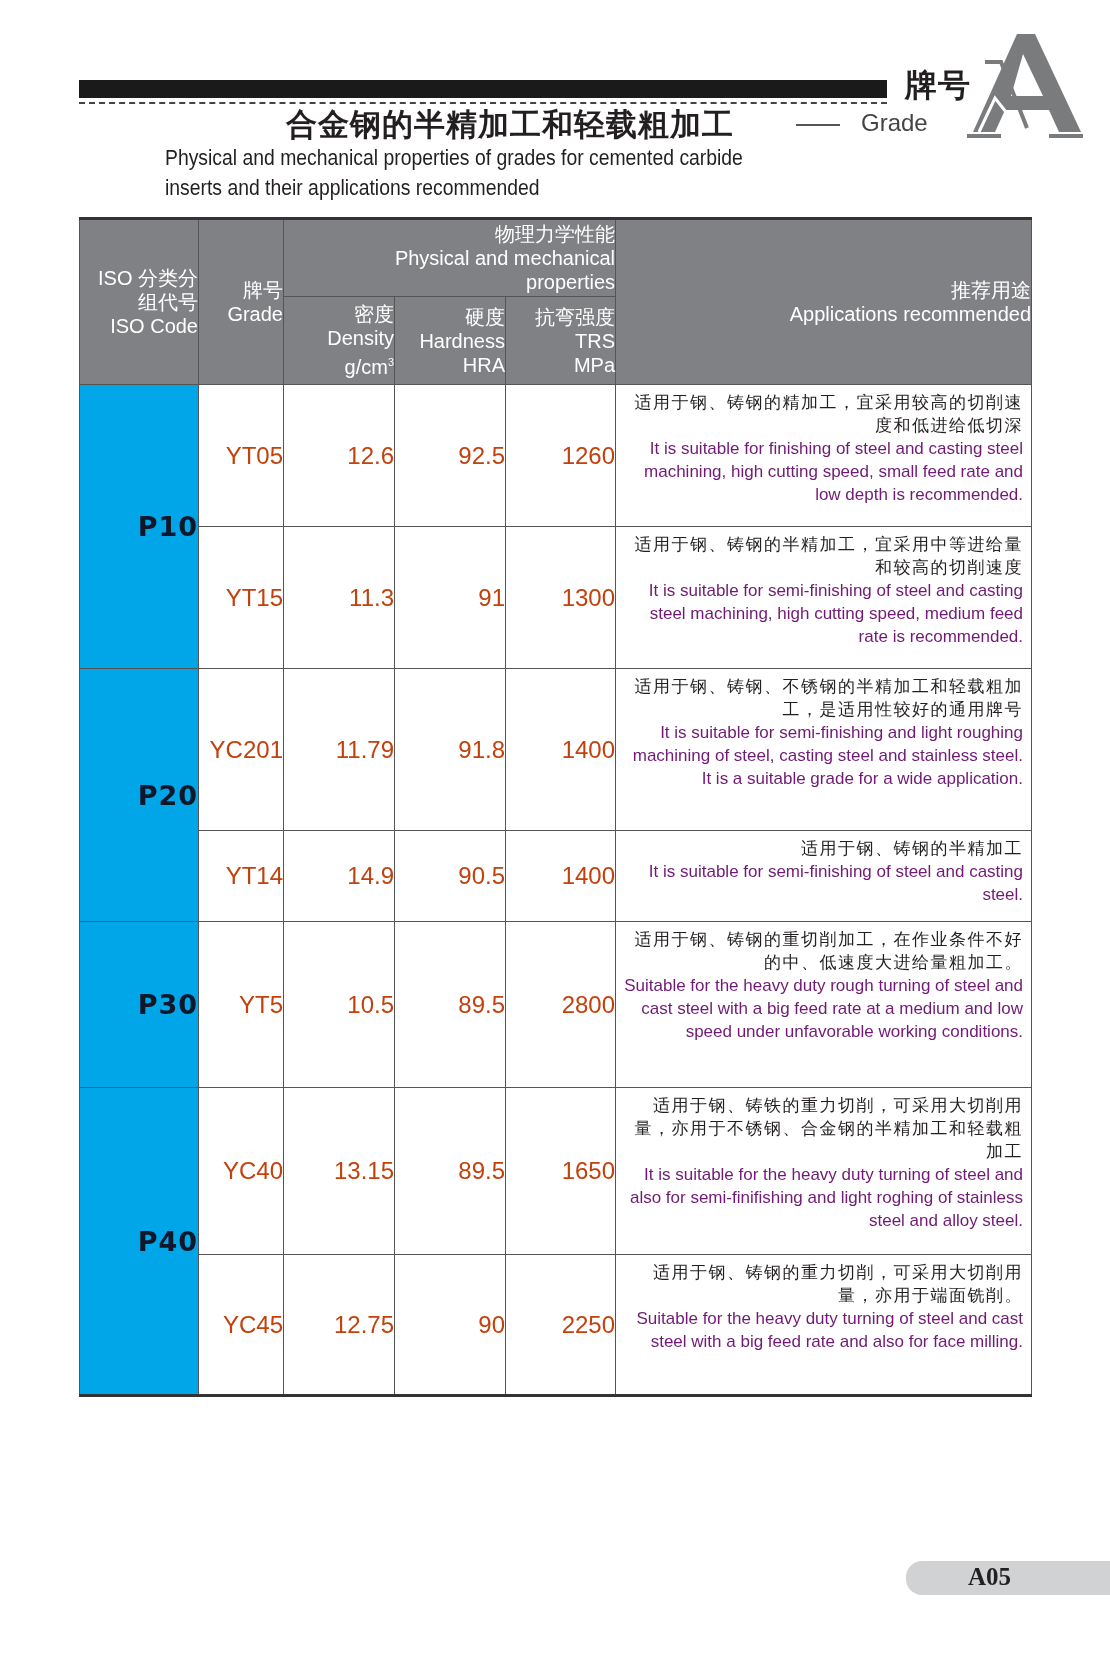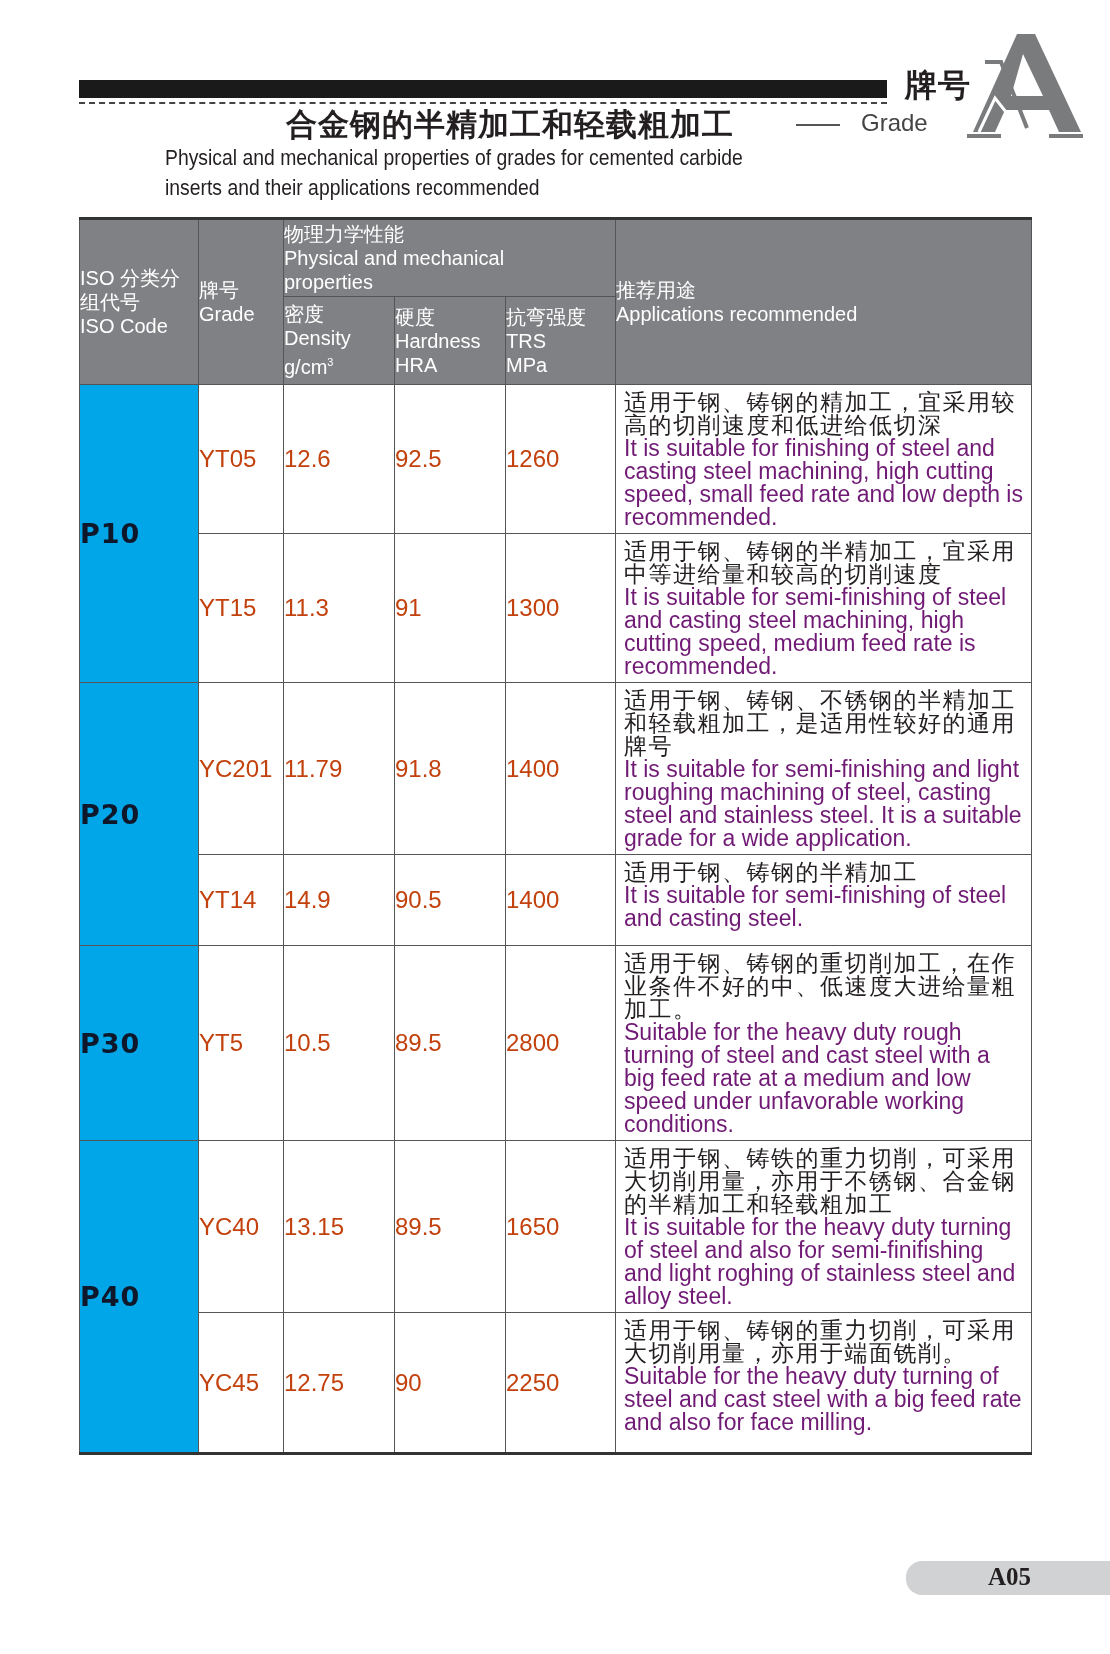--- a/index.html
+++ b/index.html
@@ -9,31 +9,31 @@
   .dashline { position:absolute; left:79px; top:102px; width:808px; border-top:2px dashed #444; }
   .section-cn { position:absolute; left:905px; top:64px; font-size:32px; font-weight:bold; color:#231f20; letter-spacing:1px; }
   .logo-a { position:absolute; left:965px; top:32px; width:120px; height:108px; }
   .title-cn { position:absolute; left:286px; top:104px; font-size:31px; font-weight:bold; color:#231f20; letter-spacing:1px; }
   .title-dash { position:absolute; left:796px; top:124px; width:44px; border-top:2px solid #555; }
   .title-en { position:absolute; left:861px; top:109px; font-size:24px; color:#444; }
   .subtitle { position:absolute; left:165px; top:143px; font-size:22px; line-height:30px; color:#231f20; transform:scaleX(0.88); transform-origin:left top; width:760px; }
 
   table.grades { position:absolute; left:79px; top:217px; width:952px; border-collapse:collapse; table-layout:fixed;
                  border-top:3px solid #333; border-bottom:3px solid #333; }
-  table.grades td, table.grades th { border:1px solid #555; padding:0; text-align:left; vertical-align:middle; }
+  table.grades td, table.grades th { border:1px solid #555; padding:0; text-align:right; vertical-align:middle; }
   .hdr { background:#808184; color:#ffffff; font-weight:normal; font-size:20px; line-height:24px; }
   .iso-cell { background:#00a6e7; color:#0f172a; font-family:"DejaVu Sans",sans-serif; font-weight:bold; font-size:27px; letter-spacing:1px; }
   .val { font-size:24px; color:#c2410c; }
-  .app { text-align:right; vertical-align:top !important; padding:6px 8px 4px 8px !important; font-size:23px; line-height:23px; }
+  .app { text-align:right; vertical-align:top !important; padding:6px 8px 4px 8px !important; font-size:17px; line-height:23px; }
   .app .cn { letter-spacing:1.5px; color:#231f20; }
   .app .en { color:#701a75; }
   tr.dotted td.dotcell { border-bottom:1px dashed #666; }
   .sup { font-size:11px; vertical-align:super; }
   .pagepill { position:absolute; left:906px; top:1561px; width:220px; height:34px; background:#d1d2d4; border-radius:16px 0 0 16px; }
-  .pagenum { position:absolute; left:988px; top:1563px; font-family:"Liberation Serif","DejaVu Serif",serif; font-weight:bold; font-size:25px; color:#231f20; }
+  .pagenum { position:absolute; left:968px; top:1563px; font-family:"Liberation Serif","DejaVu Serif",serif; font-weight:bold; font-size:25px; color:#231f20; }
 </style>
 </head>
 <body>
 
 <div class="topbar"></div>
 <div class="dashline"></div>
 <div class="section-cn">牌号</div>
 <svg class="logo-a" viewBox="0 0 120 108">
   <polygon points="52,2 70,2 116,100 94,100 84,78 40,78 30,100 8,100" fill="#7a7b7d"></polygon>
   <polygon points="58,22 78,64 46,64" fill="#ffffff"></polygon>

